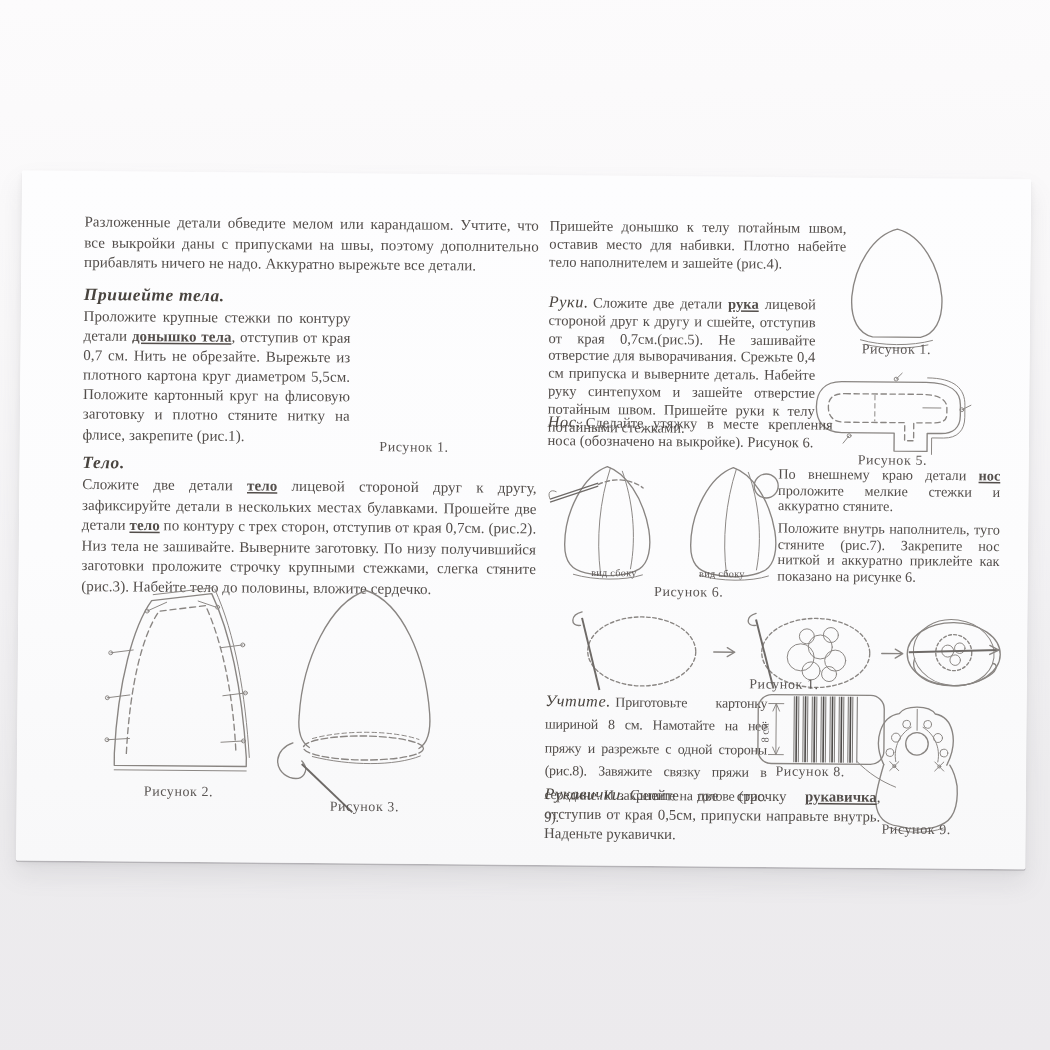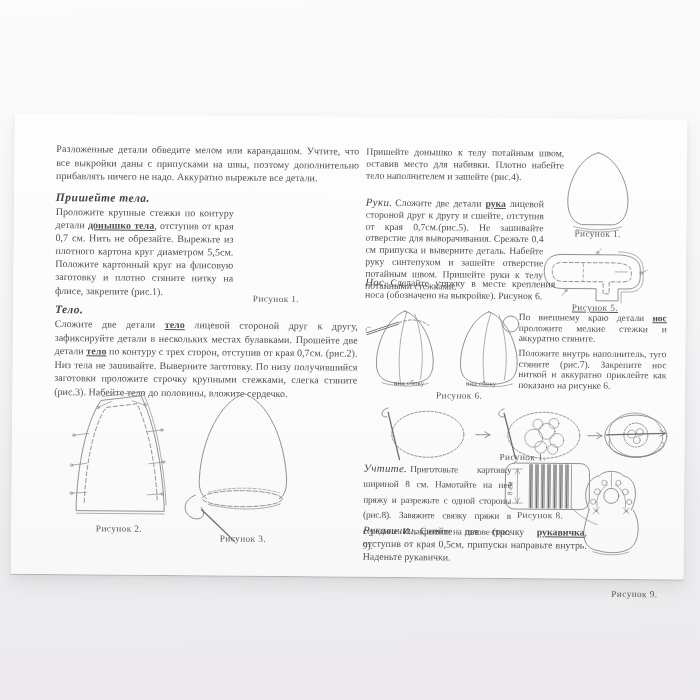--- a/index.html
+++ b/index.html
@@ -115,21 +115,21 @@
         <g class="st thin">
           <circle cx="58" cy="4" r="1.3"></circle>
             <path d="M58,4 L62,0"></path>
           <circle cx="102" cy="24" r="1.3"></circle>
             <path d="M102,24 L108,21"></path>
           <circle cx="27" cy="42" r="1.3"></circle>
             <path d="M27,42 L23,47"></path>
         </g>
       </svg>
     </div>
-    <div class="cap" style="left:526px;top:184px;width:112px;text-decoration:underline;">Рисунок 5.</div>
+    <div class="cap" style="left:526px;top:184px;width:112px;">Рисунок 5.</div>
 
     <div class="para rc" style="left:352px;top:160px;width:190px;"><span class="h-inline">Нос.</span><span>Сделайте утяжку в месте крепления носа (обозначено на выкройке). Рисунок 6.</span></div>
 
     <div class="fig" style="left:352px;top:190px;">
       <svg width="152" height="80" viewBox="0 0 152 80">
         <path class="st" d="M40,4 C24,10 12,34 12,56 C12,68 17,73 26,75 C38,78 54,77 62,72 C68,68 70,58 68,46 C64,24 52,8 40,4 Z"></path>
         <path class="st thin" d="M42,5 C35,27 33,52 36,75 M50,7 C57,26 60,50 56,72"></path>
         <path class="st thin" d="M18,76 C32,80 52,80 64,76"></path>
         <path class="needle" style="stroke-width:.9" d="M2,26 L34,15 M2,28 L34,17"></path>
         <path class="st thin" d="M2,26 C0,22 2,19 6,21"></path>
@@ -222,18 +222,18 @@
         <circle class="st" cx="34" cy="30" r="7.5"></circle>
         <g class="st thin">
           <path d="M16,42 L22,48 M22,42 L16,48"></path>
             <circle cx="19" cy="45" r="1"></circle>
           <path d="M46,42 L52,48 M52,42 L46,48"></path>
             <circle cx="49" cy="45" r="1"></circle>
         </g>
         <path class="st thin" d="M16,86 C28,90 42,90 52,86"></path>
       </svg>
     </div>
-    <div class="cap" style="left:590px;top:430px;width:68px;margin-top:40px;">Рисунок 9.</div>
+    <div class="cap" style="left:566px;top:430px;width:68px;">Рисунок 9.</div>
 
     <div class="para rk" style="left:352px;top:407px;width:224px;"><span class="h-inline">Рукавички.</span><span>Сшейте две строчку </span><span class="term">рукавичка</span><span>, отступив от края 0,5см, припуски направьте внутрь. Наденьте рукавички.</span></div>
 
   </div>
 </div>
 
 </body></html>

